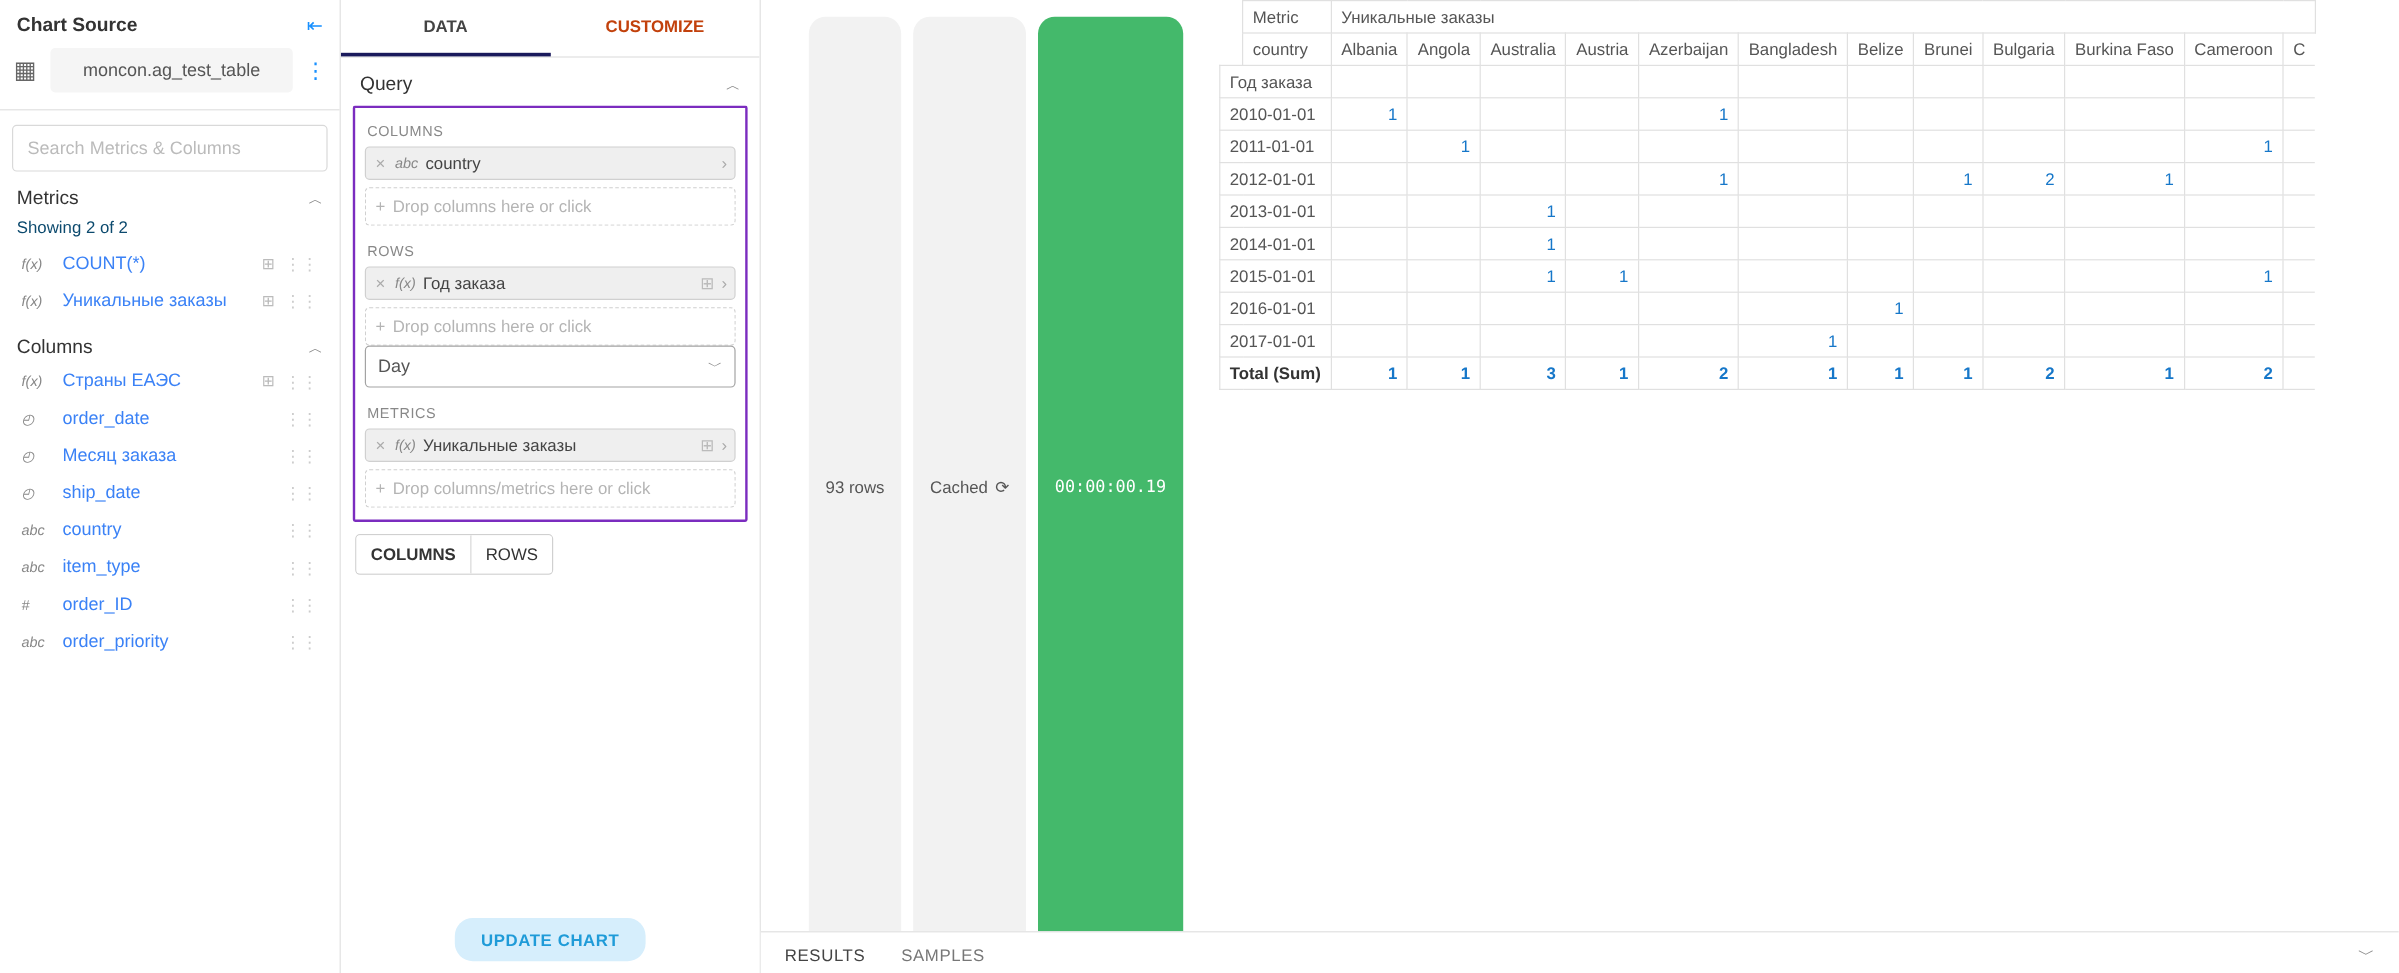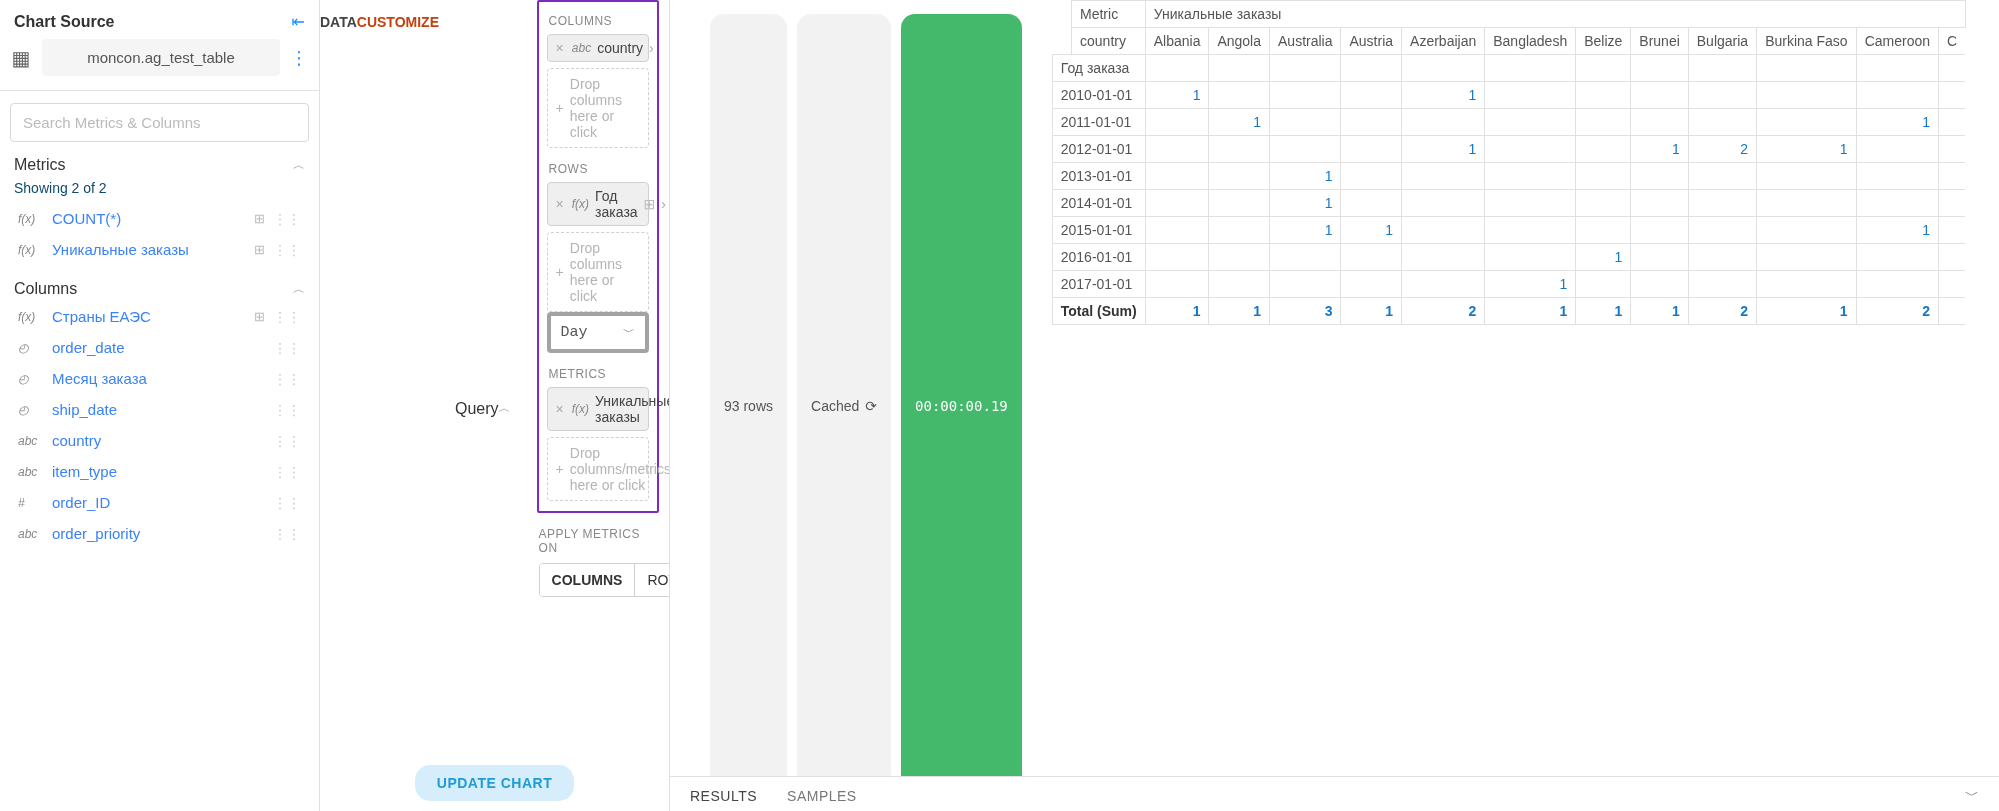--- a/index.html
+++ b/index.html
@@ -1,20 +1,20 @@
 <!DOCTYPE html>
 <html><head>
 <meta charset="utf-8">
 <style>
 * { box-sizing: border-box; margin: 0; padding: 0; }
 body { font-family: -apple-system, BlinkMacSystemFont, "Segoe UI", Helvetica, Arial, sans-serif; font-size: 14px; color: #333; background: #fff; overflow: hidden; }
 .app { display: flex; height: 811px; width: 1999px; }
 
 
-.sidebar-left { width: 320px; border-right: 1px solid #e0e0e0; display: flex; flex-direction: column; }
+.sidebar-left { width: 284px; border-right: 1px solid #e0e0e0; display: flex; flex-direction: column; }
 .source-header { display: flex; align-items: center; justify-content: space-between; padding: 12px 14px 8px; }
 .source-header h3 { font-size: 16px; font-weight: 600; color: #333; }
 .collapse-icon { color: #1890ff; font-size: 16px; cursor: pointer; }
 .dataset-row { display: flex; align-items: center; gap: 10px; padding: 0 10px 14px; border-bottom: 1px solid #e0e0e0; }
 .grid-icon { width: 22px; height: 22px; display: flex; align-items: center; justify-content: center; font-size: 20px; color: #666; }
 .dataset-chip { flex: 1; background: #f5f5f5; border-radius: 4px; padding: 10px 14px; text-align: center; color: #555; font-size: 15px; }
 .kebab { color: #1890ff; font-size: 18px; letter-spacing: 1px; cursor: pointer; }
 
 .search-wrap { padding: 12px 10px 10px; }
 .search-input { width: 100%; padding: 10px 12px; border: 1px solid #d9d9d9; border-radius: 4px; font-size: 15px; color: #333; }
@@ -27,40 +27,40 @@
 
 .field-list { padding: 0 10px; display:flex; flex-direction:column; gap:2px; }
 .field-item { display:flex; align-items:center; gap:8px; padding: 6px 8px; border-radius:4px; cursor:grab; }
 .field-type { font-size:12px; color:#888; min-width:26px; font-style: italic; }
 .field-type.fx { font-style: italic; }
 .field-name { flex:1; color:#3b82f6; font-size:15px; }
 .field-extra { color:#bbb; font-size:13px; }
 .drag-dots { color:#ccc; font-size:14px; }
 
 
-.config { width: 350px; border-right: 1px solid #e0e0e0; display:flex; flex-direction:row; overflow:hidden; position:relative; }
+.config { width: 350px; border-right: 1px solid #e0e0e0; display:flex; flex-direction:column; overflow:hidden; position:relative; }
 .config-tabs { display:flex; border-bottom:1px solid #e0e0e0; }
 .config-tab { flex:1; text-align:center; padding:14px 0; font-size:14px; font-weight:600; color:#c2410c; cursor:pointer; }
 .config-tab.active { color:#444; border-bottom:3px solid #1a1a5c; }
 
 .query-head { display:flex; justify-content:space-between; align-items:center; padding:14px 16px 8px; font-size:16px; }
 
 .query-body { padding: 0 10px 10px; flex:1; overflow-y:auto; }
 .highlight-box { border:2px solid #7b2cbf; border-radius:2px; padding: 8px 8px 10px; margin-bottom:10px; }
 .qlabel { font-size:12px; color:#888; letter-spacing:0.5px; padding: 4px 2px 6px; }
 
 .chip { display:flex; align-items:center; gap:6px; background:#efefef; border:1px solid #d0d0d0; border-radius:4px; padding:5px 6px; margin-bottom:6px; }
 .chip .x { color:#aaa; padding:0 2px; cursor:pointer; }
 .chip .type { font-size:12px; color:#888; font-style:italic; }
 .chip .name { flex:1; color:#444; font-size:14px; }
 .chip .chevr { color:#aaa; }
 .chip .boxed { color:#bbb; }
 .drop { border:1px dashed #d0d0d0; border-radius:4px; padding:7px 8px; color:#b4b4b4; font-size:14px; display:flex; gap:6px; align-items:center; cursor:pointer; }
 
-.select { border:4px solid #a3a3a3; border-radius:4px; padding:8px 10px; display:flex; justify-content:space-between; font-size:15px; color:#555; cursor:pointer;font-family:Liberation Mono, monospace; }
+.select { border:1px solid #a3a3a3; border-radius:4px; padding:8px 10px; display:flex; justify-content:space-between; font-size:15px; color:#555; cursor:pointer; }
 
 .toggle-group { display:flex; border:1px solid #d0d0d0; border-radius:4px; overflow:hidden; width:fit-content; margin:2px 0 0 2px; }
 .toggle-btn { padding:8px 12px; font-size:14px; cursor:pointer; background:#fff; }
 .toggle-btn.active { font-weight:600; border-right:1px solid #d0d0d0; }
 
 .update-bar { position:absolute; bottom:0; left:0; right:0; padding:10px; display:flex; justify-content:center; background:linear-gradient(to top, #fff 70%, rgba(255,255,255,0));}
 .update-btn { background:#d6eefc; color:#1f9bd8; font-weight:700; letter-spacing:0.5px; padding:10px 22px; border:none; border-radius:15px; cursor:pointer; font-size:14px; }
 
 
 .results { flex:1; display:flex; flex-direction:row; position:relative; padding-left: 20px;}
@@ -229,21 +229,20 @@
           <span class="name">Уникальные заказы</span>
           <span class="boxed">⊞</span>
           <span class="chevr">›</span>
         </div>
         <div class="drop">
           <span>+</span>
           <span>Drop columns/metrics here or click</span>
         </div>
       </div>
 
-      <div class="qlabel">APPLY METRICS ON</div>
       <div class="toggle-group">
         <div class="toggle-btn active">COLUMNS</div>
         <div class="toggle-btn">ROWS</div>
       </div>
       <div style="height:60px"></div>
     </div>
 
     <div class="update-bar">
       <button class="update-btn">UPDATE CHART</button>
     </div>

